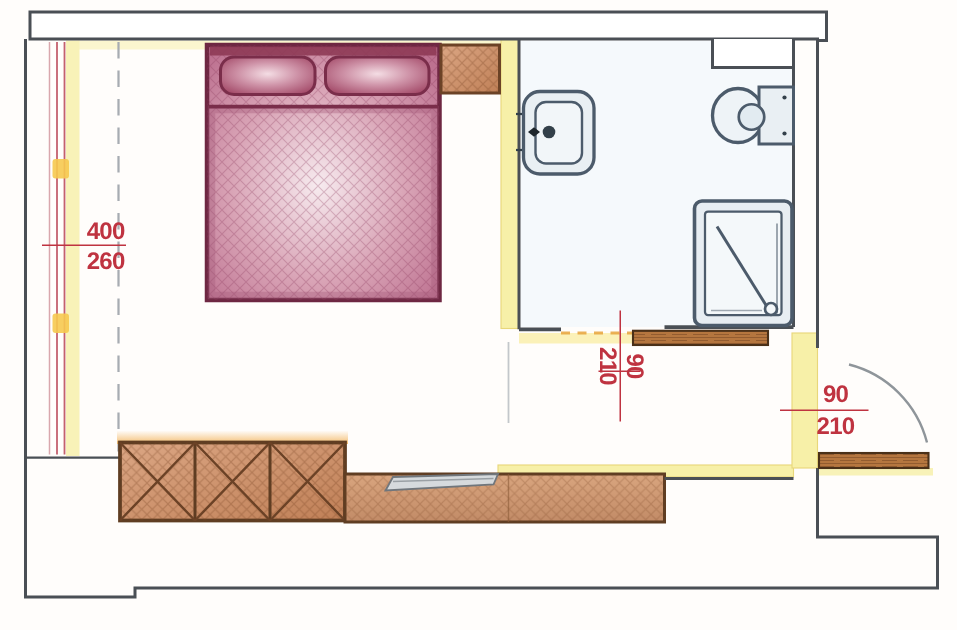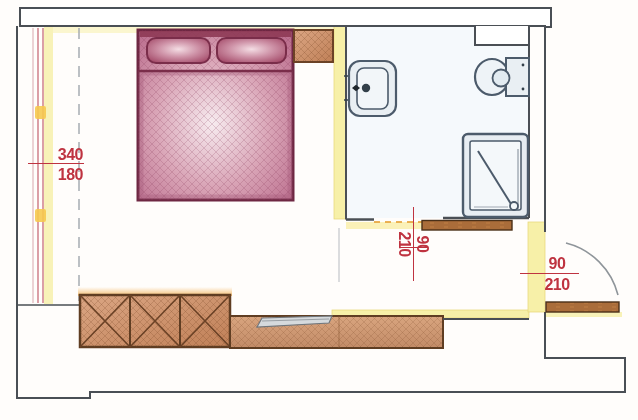--- a/index.html
+++ b/index.html
@@ -166,22 +166,22 @@
       <rect x="230" y="316" width="213" height="32" fill="url(#hatchBrown)" opacity="0.8"></rect>
       <line x1="339" y1="316" x2="339" y2="348" stroke="#8a5a36" stroke-width="1" opacity="0.6"></line>
       <polygon points="257,327 262,318 332,316 329,323" fill="#d6dadd" stroke="#70767c" stroke-width="1.2"></polygon>
       <line x1="262" y1="321" x2="329" y2="319" stroke="#9aa0a5" stroke-width="1"></line>
     </g>
 
     <line x1="443" y1="319" x2="529" y2="319" stroke="#4a4f55" stroke-width="2"></line>
   </svg>
 
   <div class="dim-bar" style="left:28px;top:163px;width:56px;"></div>
-  <div class="dim ta-r" style="left:30px;top:146px;width:53px;">340</div>
-  <div class="dim ta-r" style="left:30px;top:166px;width:53px;">180</div>
+  <div class="dim ta-r" style="left:30px;top:146px;width:53px;">400</div>
+  <div class="dim ta-r" style="left:30px;top:166px;width:53px;">260</div>
 
   <div class="rot-frac">
     <div class="dim num ta-c" style="position:static;width:74px;">90</div>
     <div class="dim ta-c" style="position:static;width:74px;">210</div>
   </div>
   <div class="dim-bar" style="left:399px;top:247px;width:28px;border-top-width:1.4px;"></div>
 
   <div class="dim-bar" style="left:520px;top:273px;width:59px;"></div>
   <div class="dim ta-c" style="left:534px;top:255px;width:46px;">90</div>
   <div class="dim ta-c" style="left:534px;top:276px;width:46px;">210</div>

